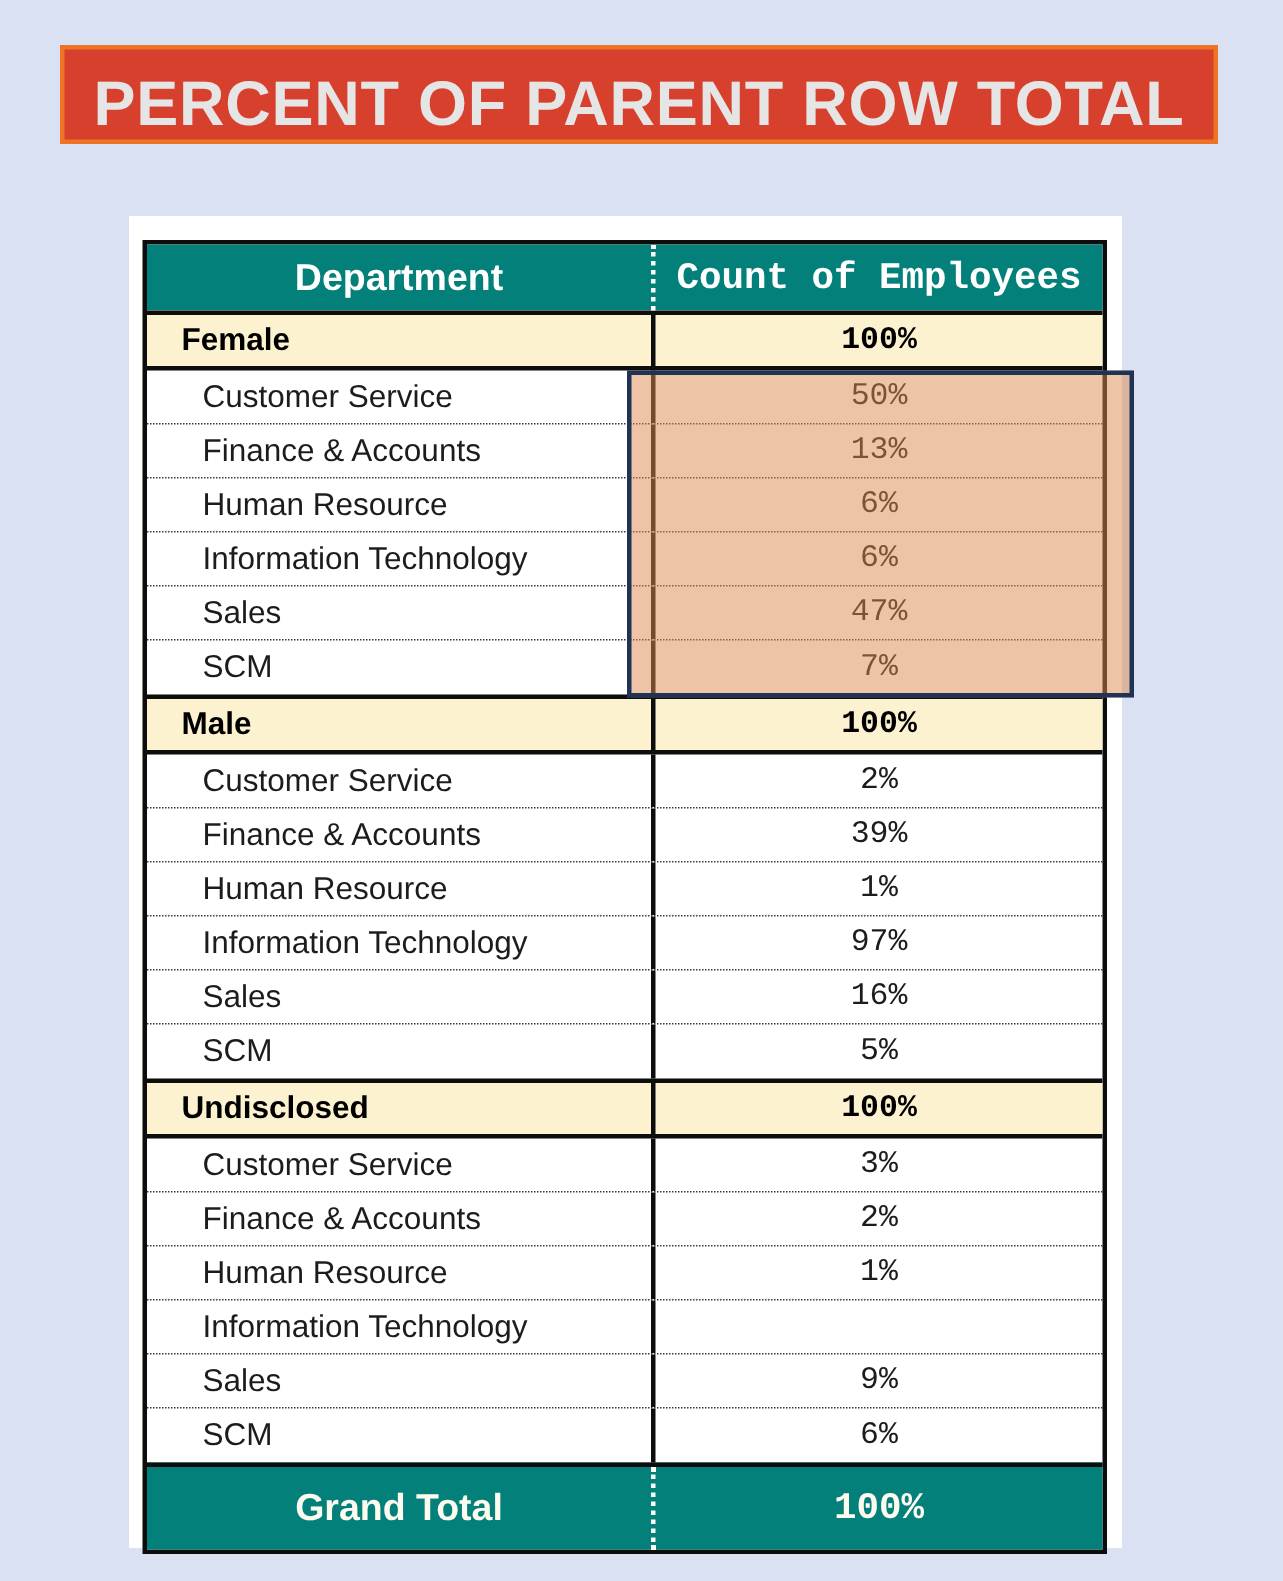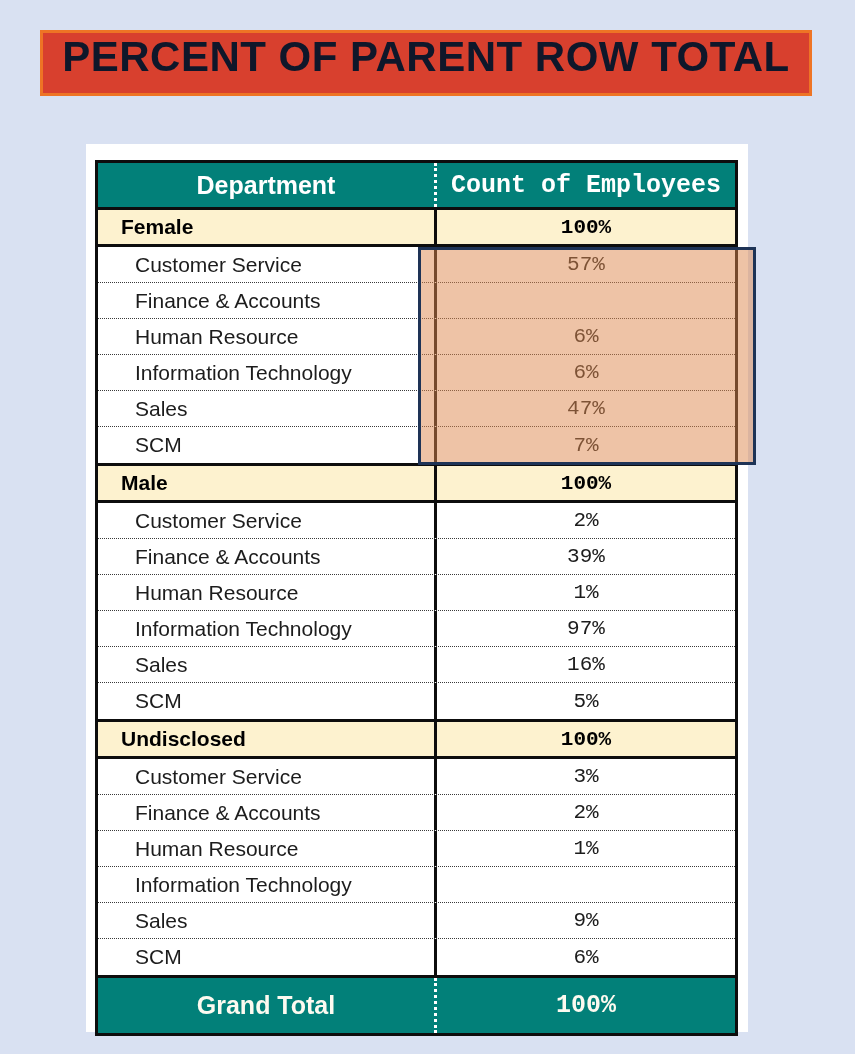--- a/index.html
+++ b/index.html
@@ -10,22 +10,22 @@
     overflow: hidden;
     position: relative;
   }
   
   .banner {
     position: absolute;
     left: 40px; top: 30px;
     width: 772px; height: 66px;
     background: #d8402e;
     border: 3px solid #ee7425;
-    display: flex; align-items: flex-start; justify-content: center;
-    color: #0f172a;
+    display: flex; align-items: flex-end; justify-content: center;
+    color: #e5e5e5;
     font-size: 42px;
     font-weight: 800;
     letter-spacing: 0.5px;
     white-space: nowrap;
   }
   
   .card {
     position: absolute;
     left: 86px; top: 144px;
     width: 662px; height: 888px;
@@ -111,24 +111,25 @@
   </div>
 
   <div id="tbody">
       <div class="row group">
         <div class="c1">Female</div>
         <div class="c2">100%</div>
       </div>
       <div>
         <div class="row detail">
           <div class="c1">Customer Service</div>
-          <div class="c2">57%</div>
+          <div class="c2">50%</div>
         </div>
         <div class="row detail">
           <div class="c1">Finance &amp; Accounts</div>
+          <div class="c2">13%</div>
         </div>
         <div class="row detail">
           <div class="c1">Human Resource</div>
           <div class="c2">6%</div>
         </div>
         <div class="row detail">
           <div class="c1">Information Technology</div>
           <div class="c2">6%</div>
         </div>
         <div class="row detail">

